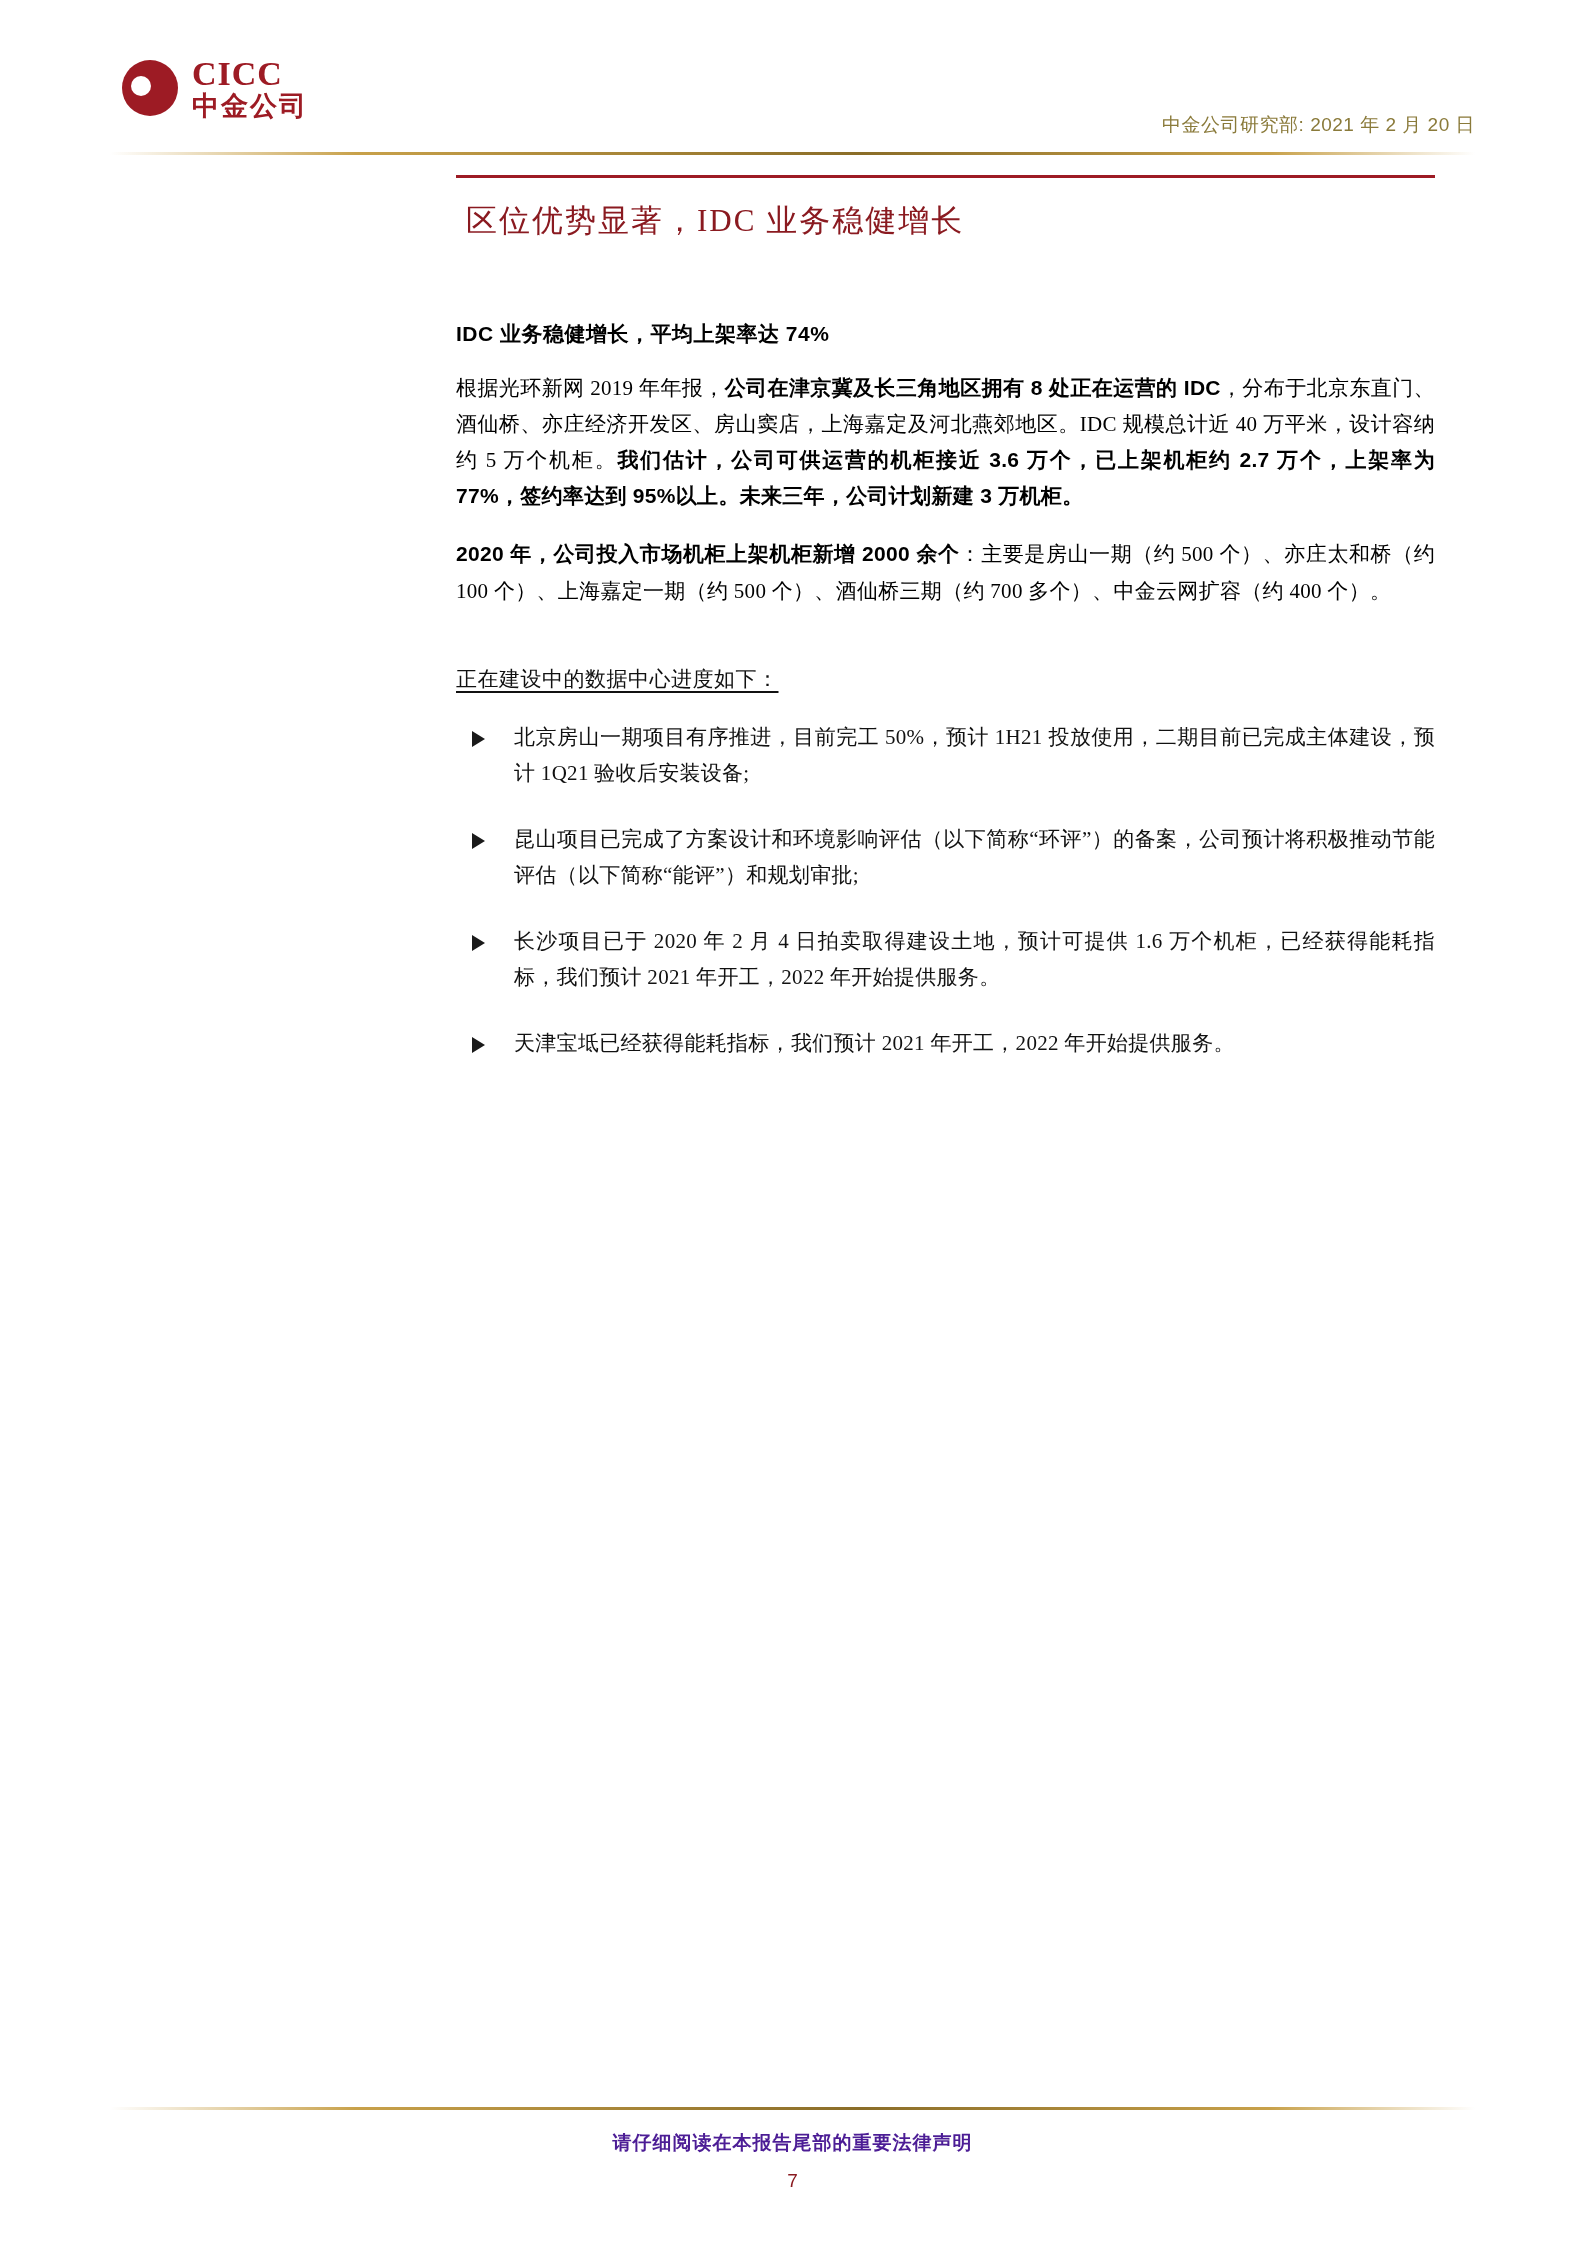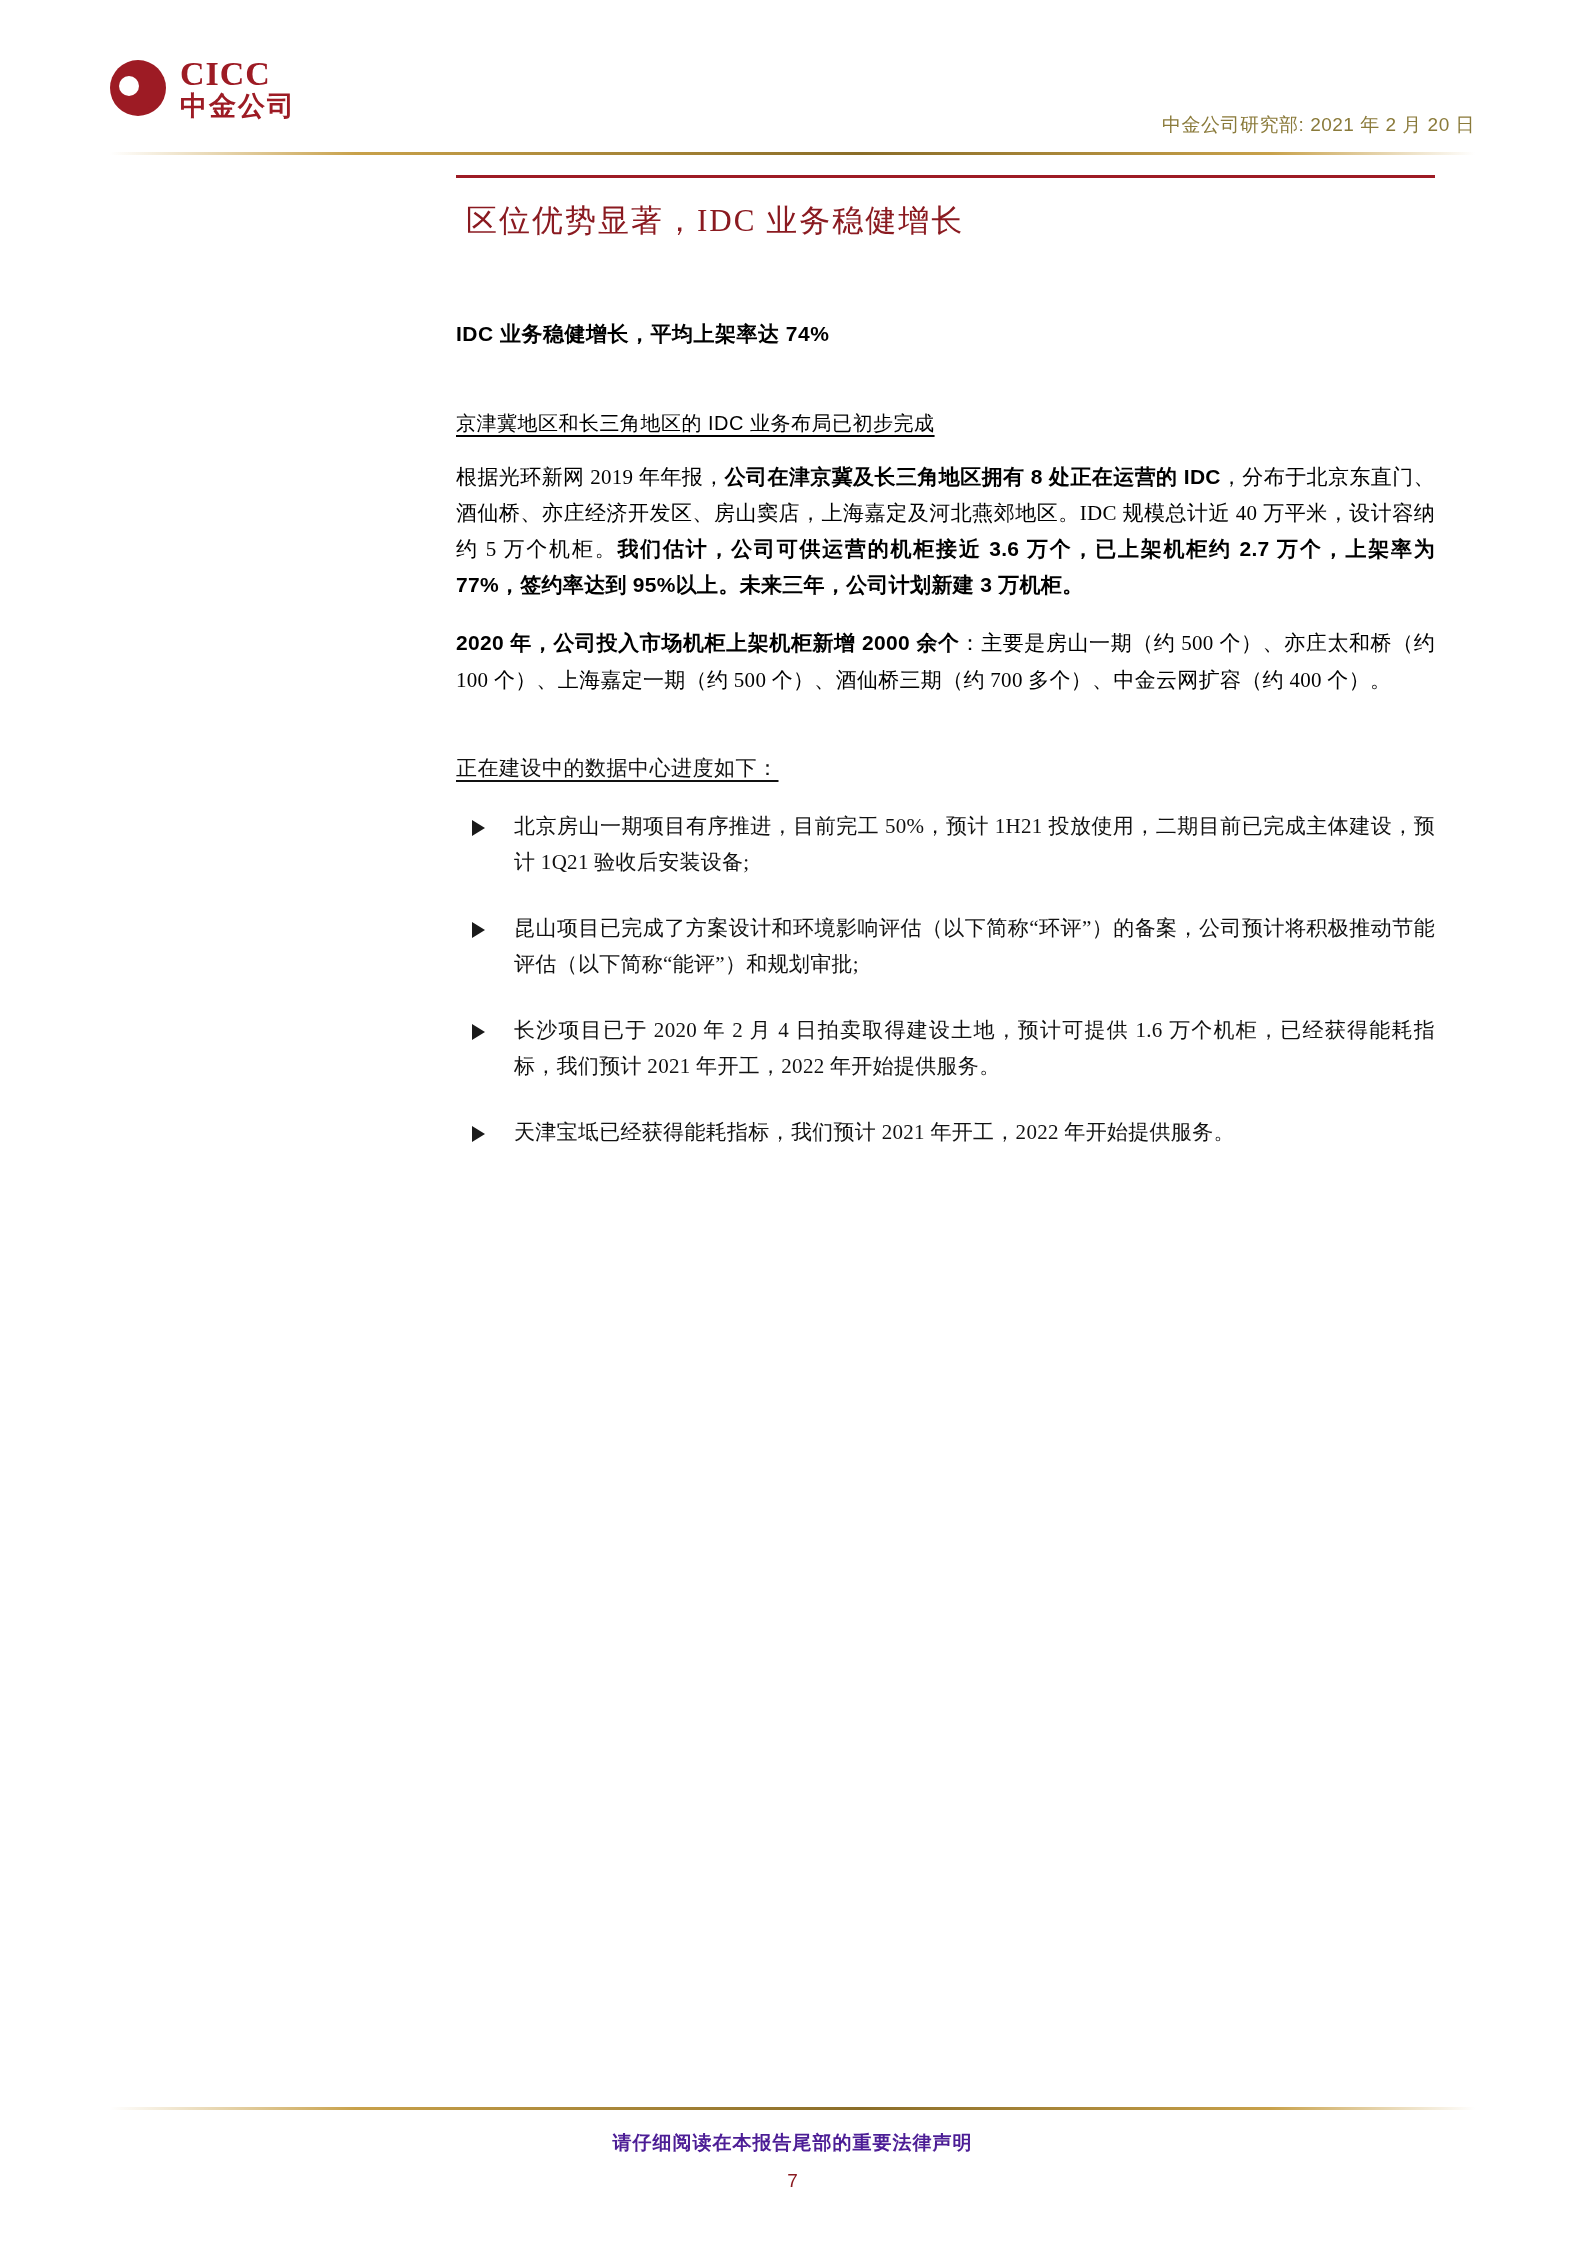--- a/index.html
+++ b/index.html
@@ -20,21 +20,21 @@
     overflow: hidden;
   }
 
   
   .header {
     position: absolute;
     top: 56px; left: 110px; right: 110px;
     height: 96px;
   }
   .logo-block {
-    position: absolute; left: 0; top: 0;
+    position: absolute; left: 12px; top: 0;
     display: flex; align-items: center; gap: 14px;
   }
   .logo-mark {
     width: 56px; height: 56px; border-radius: 50%;
     background: #9d1b24;
     position: relative;
   }
   .logo-mark::after {
     content: "";
     position: absolute;
@@ -210,21 +210,20 @@
     <div class="header-right">中金公司研究部: 2021 年 2 月 20 日</div>
   </div>
   <div class="header-rule"></div>
 
   <div class="content">
     <div class="title-rule"></div>
     <div class="section-title">区位优势显著，IDC 业务稳健增长</div>
 
     <div class="lead">IDC 业务稳健增长，平均上架率达 74%</div>
 
-    <div class="subhead">京津冀地区和长三角地区的 IDC 业务布局已初步完成</div>
 
     <p class="body"><span>根据光环新网 2019 年年报，</span><b>公司在津京冀及长三角地区拥有 8 处正在运营的 IDC</b><span>，分布于北京东直门、酒仙桥、亦庄经济开发区、房山窦店，上海嘉定及河北燕郊地区。IDC 规模总计近 40 万平米，设计容纳约 5 万个机柜。</span><b>我们估计，公司可供运营的机柜接近 3.6 万个，已上架机柜约 2.7 万个，上架率为 77%，签约率达到 95%以上。未来三年，公司计划新建 3 万机柜。</b></p>
 
     <p class="body para-gap"><b>2020 年，公司投入市场机柜上架机柜新增 2000 余个</b><span>：主要是房山一期（约 500 个）、亦庄太和桥（约 100 个）、上海嘉定一期（约 500 个）、酒仙桥三期（约 700 多个）、中金云网扩容（约 400 个）。</span></p>
 
     <div class="subhead2">正在建设中的数据中心进度如下：</div>
 
     <ul class="bullets">
       <li><span class="tri"></span><span>北京房山一期项目有序推进，目前完工 50%，预计 1H21 投放使用，二期目前已完成主体建设，预计 1Q21 验收后安装设备;</span></li>
       <li><span class="tri"></span><span>昆山项目已完成了方案设计和环境影响评估（以下简称“环评”）的备案，公司预计将积极推动节能评估（以下简称“能评”）和规划审批;</span></li>

